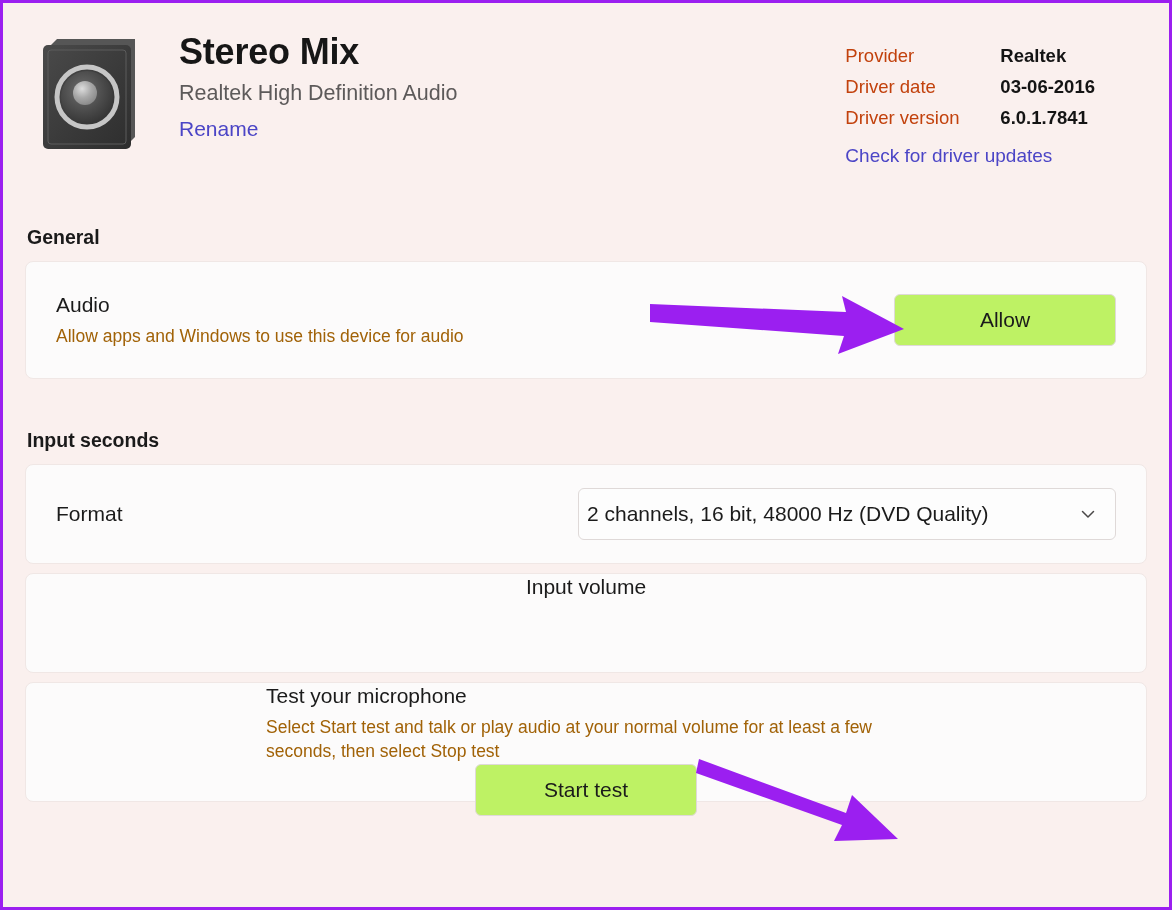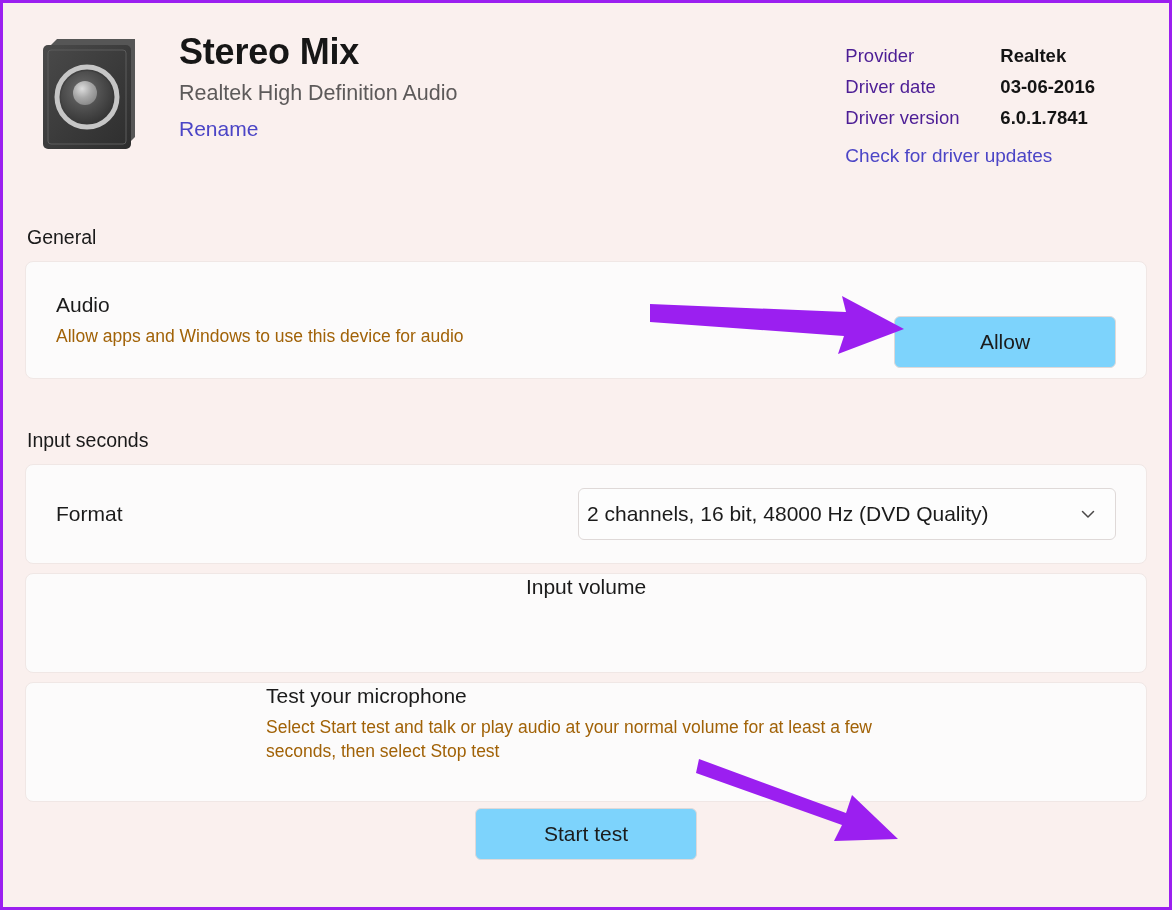--- a/index.html
+++ b/index.html
@@ -70,41 +70,41 @@
     flex: 0 0 auto;
     text-align: left;
   }
   .driver-row {
     display: flex;
     align-items: baseline;
     margin-bottom: 9px;
   }
   .driver-key {
     font-size: 18.5px;
-    color: #4c1d95;
+    color: #c2410c;
     width: 155px;
     flex: 0 0 auto;
   }
   .driver-val {
     font-size: 18.5px;
     font-weight: 700;
     color: #141414;
   }
   .driver-link {
     font-size: 19px;
     color: #4b45c6;
     margin-top: 7px;
     cursor: pointer;
     display: inline-block;
   }
 
   
   .section-title {
     font-size: 19.5px;
-    font-weight: 400;
+    font-weight: 700;
     color: #1a1a1a;
     margin: 0 0 12px 2px;
   }
   .section {
     margin-top: 0;
   }
   .card {
     background: #fcfbfb;
     border: 1px solid #f0e7e5;
     border-radius: 8px;
@@ -124,29 +124,28 @@
   }
   .card-desc {
     font-size: 17.5px;
     color: #a16207;
     margin-top: 6px;
     line-height: 1.38;
     max-width: 640px;
   }
 
   .pill-button {
-    background: #7dd3fc;
+    background: #bef264;
     border: 1px solid #dfd9d8;
     border-radius: 6px;
     font-size: 21px;
     color: #1b1b1b;
     font-family: "Liberation Sans", sans-serif;
     cursor: pointer;
     flex: 0 0 auto;
-    margin-top: 44px;
   }
   .btn-allow { width: 222px; height: 52px; }
   .btn-start { width: 222px; height: 52px; }
 
   .combo {
     background: #fdfdfd;
     border: 1px solid #dfd9d8;
     border-radius: 6px;
     height: 52px;
     width: 538px;

